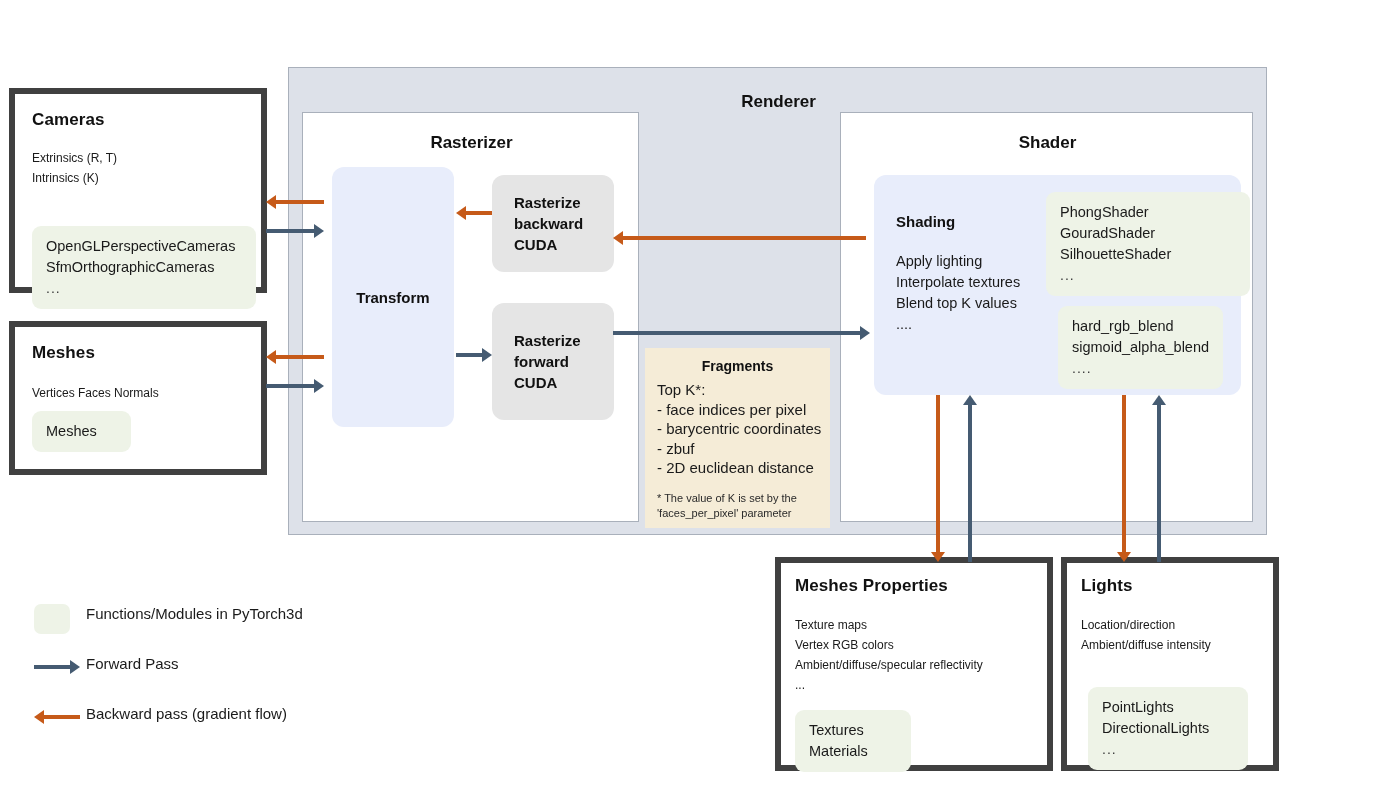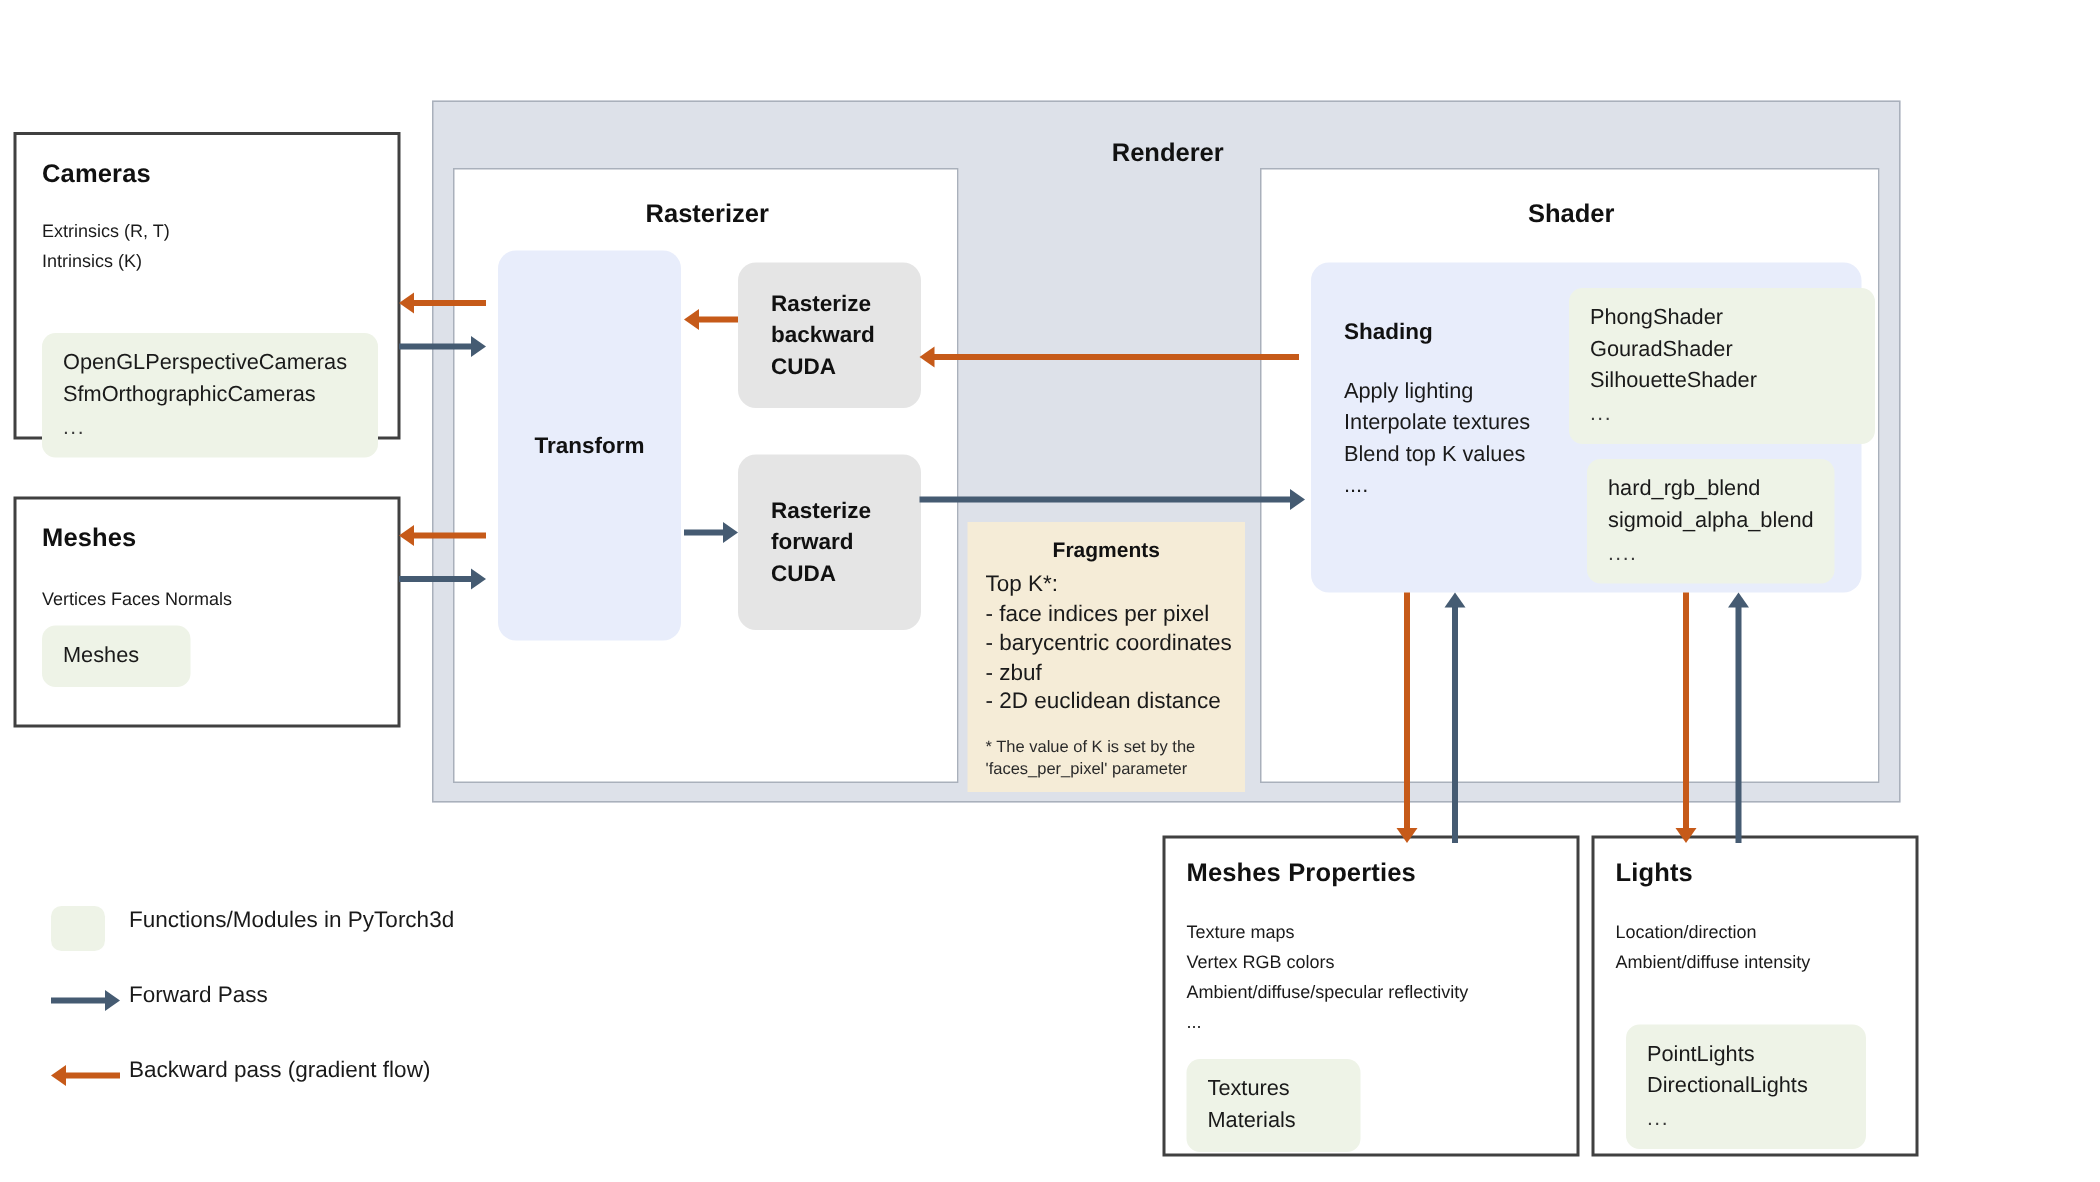--- a/index.html
+++ b/index.html
@@ -9,21 +9,21 @@
     font-family:"Liberation Sans", sans-serif;
     color:#1a1a1a;
     overflow:hidden;
     position:relative;
   }
   .abs{position:absolute;box-sizing:border-box;}
 
   
   .card{
     background:#ffffff;
-    border:2px solid #404040;
+    border:6px solid #404040;
   }
   .card-title{
     font-weight:bold;
     font-size:17px;
     color:#111;
     letter-spacing:.1px;
   }
   .card-line{
     font-size:12px;
     color:#1a1a1a;
@@ -105,21 +105,21 @@
     background:#e8edfb;border-radius:12px;
   }
   #shading-title{left:22px;top:38px;font-weight:bold;font-size:15px;color:#111;}
   #shading-lines{left:22px;top:76px;}
   .shade-line{font-size:14.5px;line-height:21px;color:#1a1a1a;white-space:nowrap;}
   #shader-chip-1{left:1046px;top:192px;width:204px;}
   #shader-chip-2{left:1058px;top:306px;width:165px;}
 
   
   #cameras-card{left:9px;top:88px;width:258px;height:205px;}
-  #meshes-card{left:9px;top:331px;width:258px;height:154px;}
+  #meshes-card{left:9px;top:321px;width:258px;height:154px;}
   
   #meshprops-card{left:775px;top:557px;width:278px;height:214px;}
   #lights-card{left:1061px;top:557px;width:218px;height:214px;}
 
   
   .arrow{position:absolute;}
   .arrow.h{height:14px;}
   .arrow.v{width:14px;}
   .arrow .shaft{position:absolute;}
   .arrow .head{position:absolute;width:0;height:0;}

